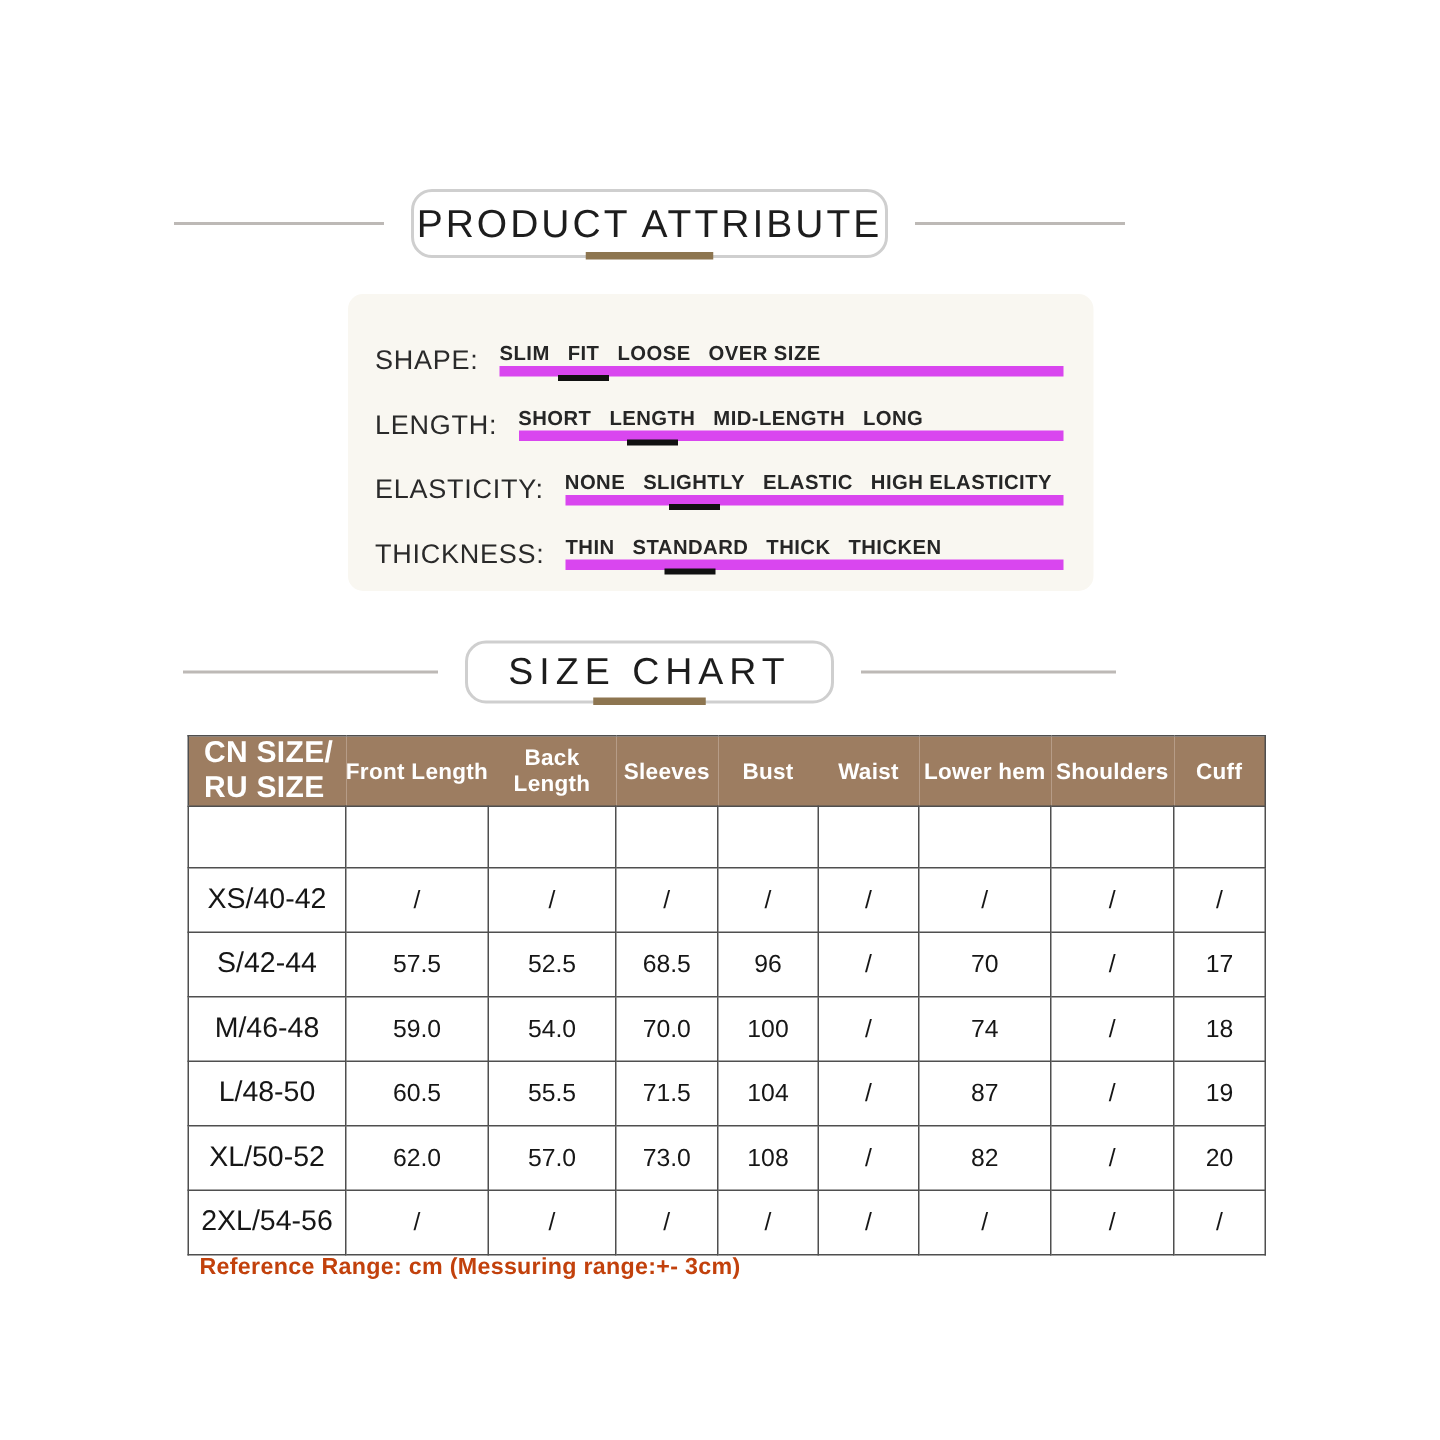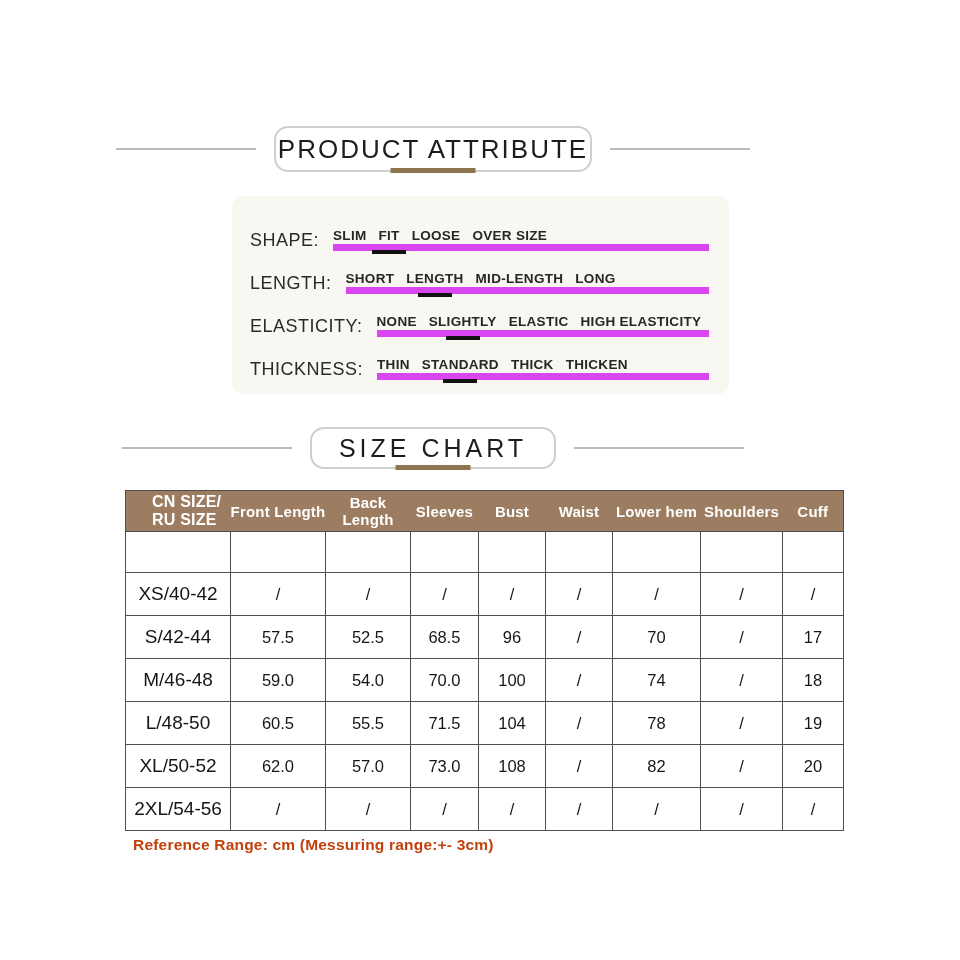--- a/index.html
+++ b/index.html
@@ -47,21 +47,21 @@
     content:"";position:absolute;left:50%;transform:translateX(-50%);
     bottom:-11px;width:34px;height:4px;background:var(--sel);
   }
   
   #size-table-wrap{position:absolute;left:125px;top:490px;}
   table{border-collapse:collapse;table-layout:fixed;width:718px;background:#fff;border:1px solid var(--table-border);}
   thead th{
     background:var(--header-bg);color:#ffffff;font-size:15px;font-weight:700;
     height:40px;padding:0;border:none;text-align:center;letter-spacing:0.2px;
   }
-  thead th.first{text-align:left;padding-left:26px;font-size:16px;line-height:1.15;white-space:pre-line;}
+  thead th.first{text-align:left;padding-left:10px;font-size:20px;line-height:1.15;white-space:pre-line;}
   tbody td{
     border:1px solid var(--table-border);text-align:center;vertical-align:middle;
     font-size:16.5px;color:#161616;height:42px;padding:0;
   }
   tbody tr.empty td{height:40px;}
   tbody td.size-col{font-size:19px;margin-top:42px;}
   
   #footnote{position:absolute;left:133px;top:836px;font-size:15.5px;font-weight:700;color:#c2410c;letter-spacing:0.2px;}
 </style>
 </head>
@@ -200,21 +200,21 @@
             <td>/</td>
             <td>18</td>
           </tr>
           <tr>
             <td class="size-col">L/48-50</td>
             <td>60.5</td>
             <td>55.5</td>
             <td>71.5</td>
             <td>104</td>
             <td>/</td>
-            <td>78</td>
+            <td>87</td>
             <td>/</td>
             <td>19</td>
           </tr>
           <tr>
             <td class="size-col">XL/50-52</td>
             <td>62.0</td>
             <td>57.0</td>
             <td>73.0</td>
             <td>108</td>
             <td>/</td>

